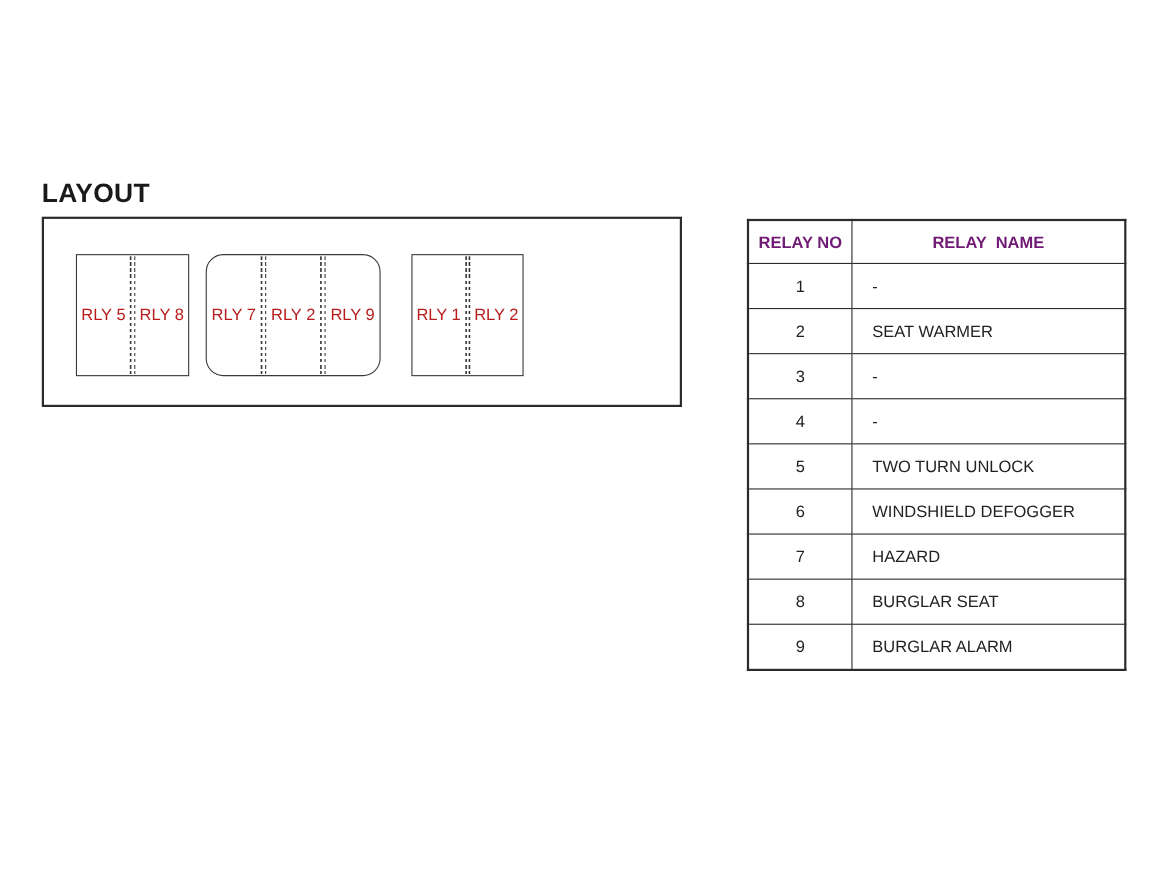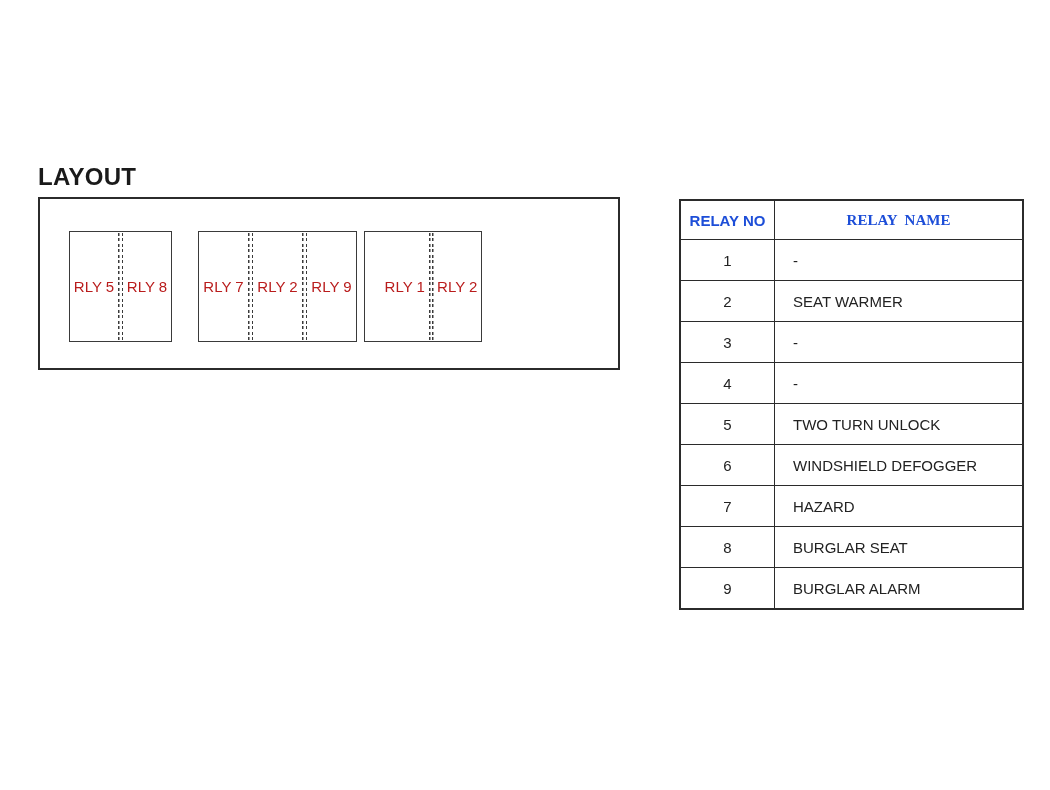--- a/index.html
+++ b/index.html
@@ -42,22 +42,22 @@
   .relay-block {
     position: absolute;
     top: 32px;
     height: 109px;
     border: 1.5px solid #3a3a3a;
     display: flex;
     align-items: stretch;
     background: #ffffff;
   }
   .block-1 { left: 29px;  width: 101px; }
-  .block-2 { left: 158px; width: 157px; }
-  .block-3 { left: 324px; width: 100px; padding-left: 16px; }
+  .block-2 { left: 147px; width: 157px; border-radius: 16px; }
+  .block-3 { left: 334px; width: 100px; }
   .block-4 { left: 441px; width: 101px; }
 
   .relay-cell {
     flex: 1;
     display: flex;
     align-items: center;
     justify-content: center;
     font-size: 15px;
     white-space: nowrap;
     color: #b91c1c;
@@ -87,28 +87,28 @@
   .relay-table td {
     border: 1.5px solid #2b2b2b;
     font-size: 15px;
     background: #ffffff;
   }
   .relay-table th {
     height: 36px;
     font-weight: bold;
     text-align: center;
     white-space: pre;
-    color: #1d4ed8;
+    color: #701a75;
   }
   .relay-table td {
     height: 38px;
     color: #222222;
   }
   .col-no   { width: 91px; }
-  .col-name { width: 245px; font-family: Liberation Serif, serif; }
+  .col-name { width: 245px; }
   .cell-no {
     text-align: center;
   }
   .cell-name {
     text-align: left;
     padding-left: 18px;
     white-space: nowrap;
   }
 </style>
 </head>

